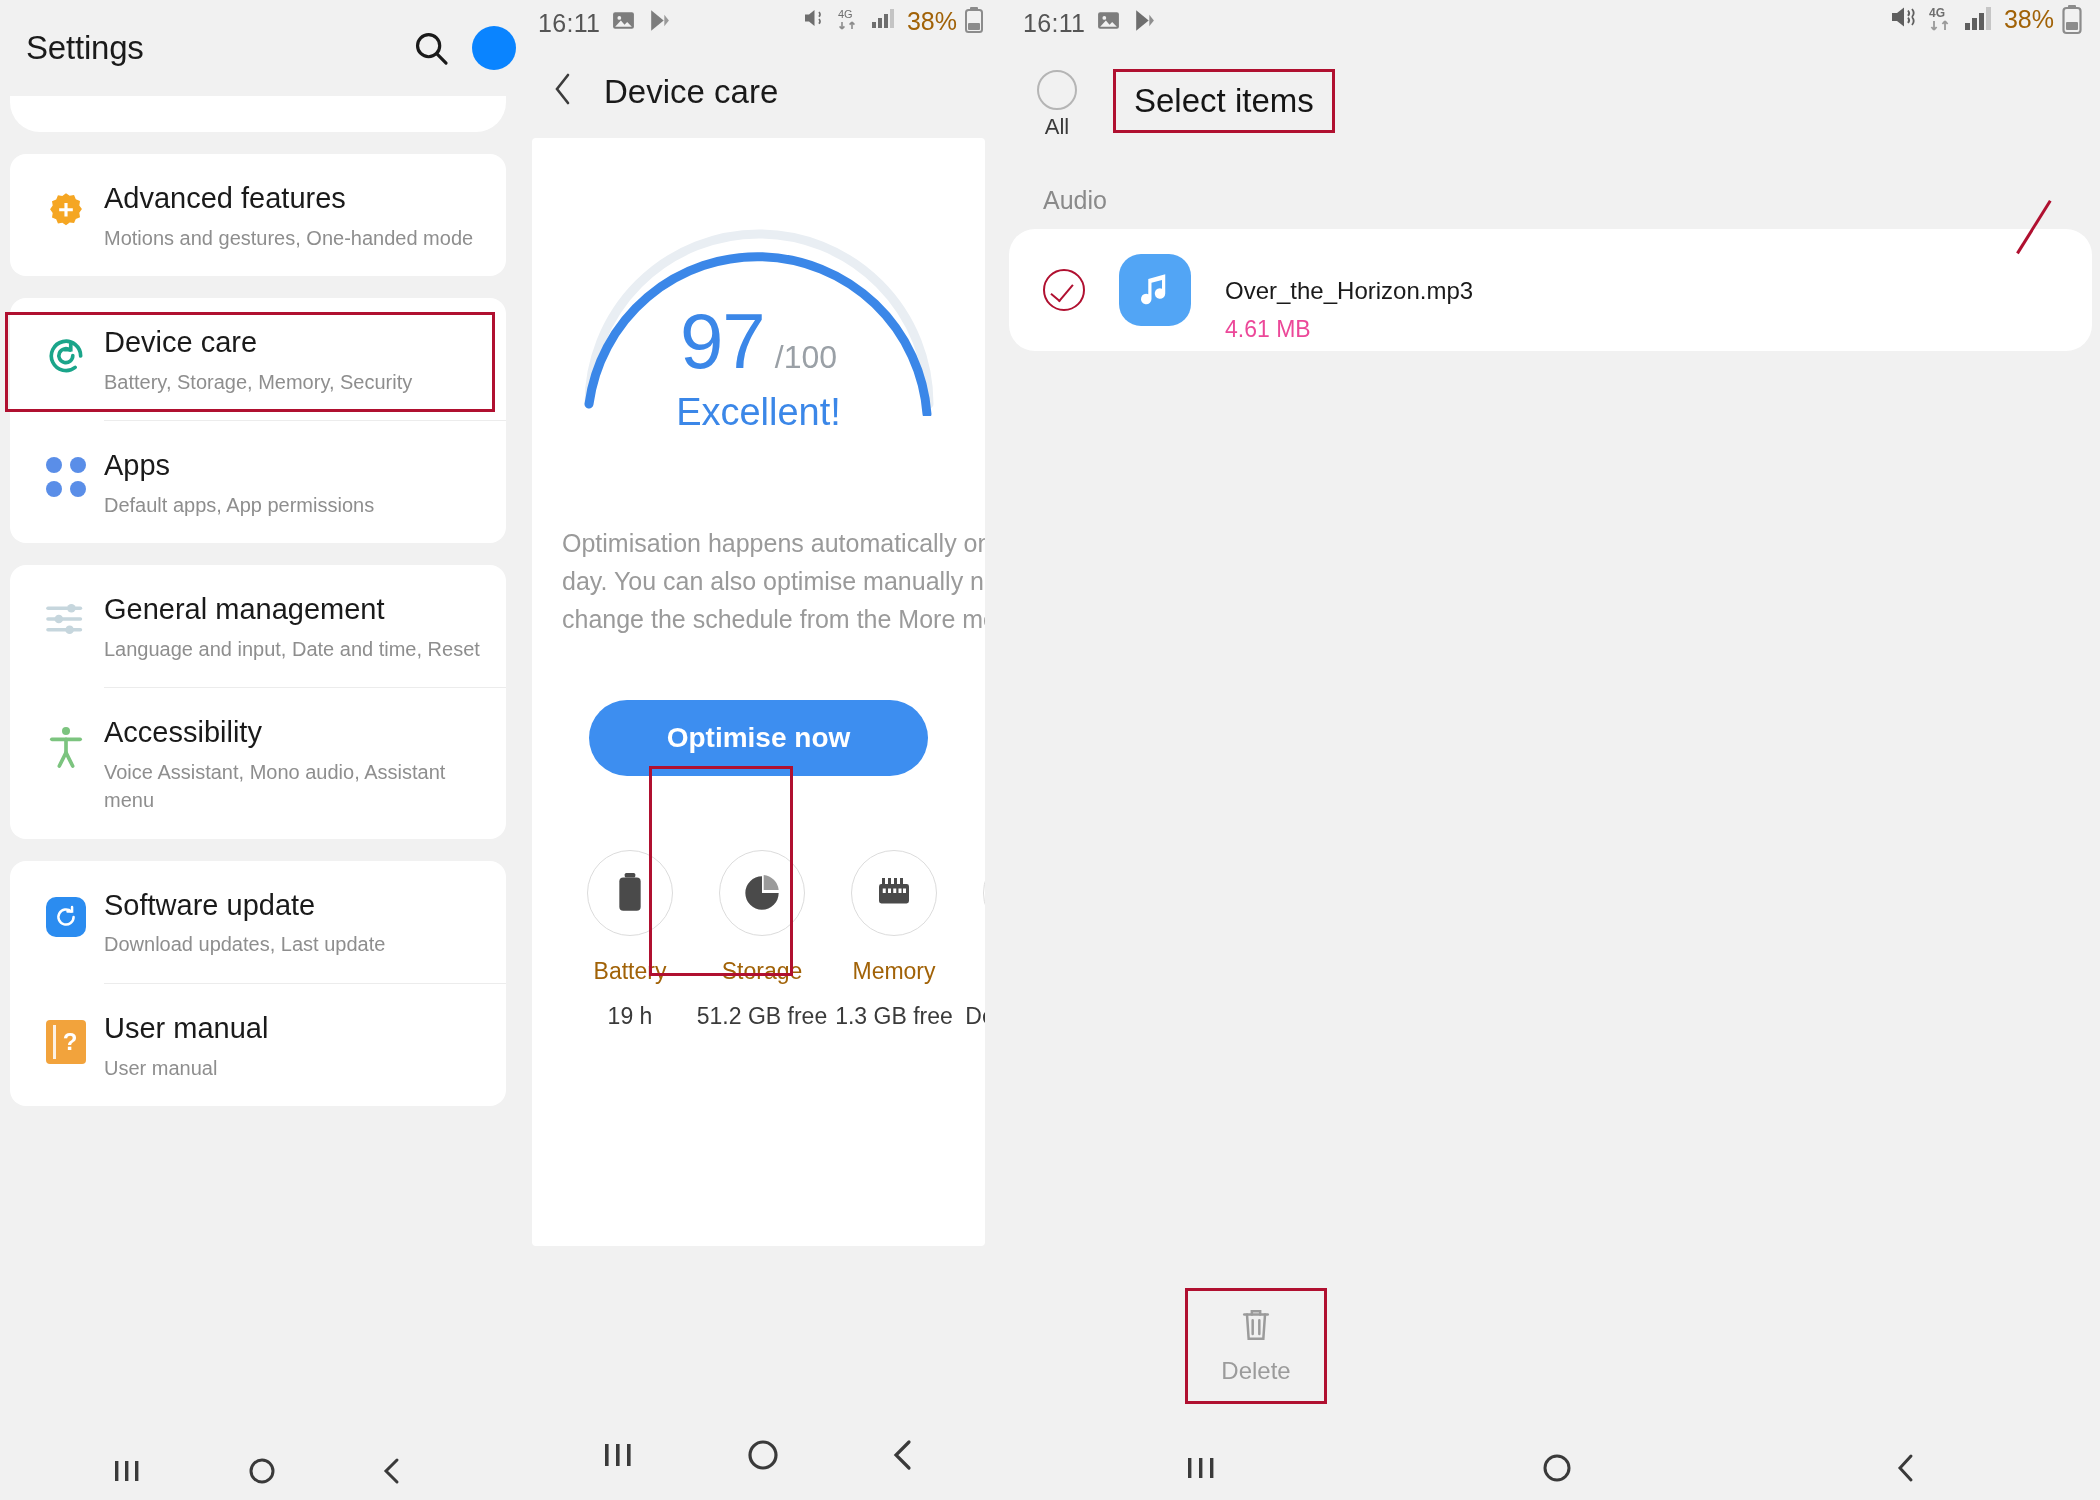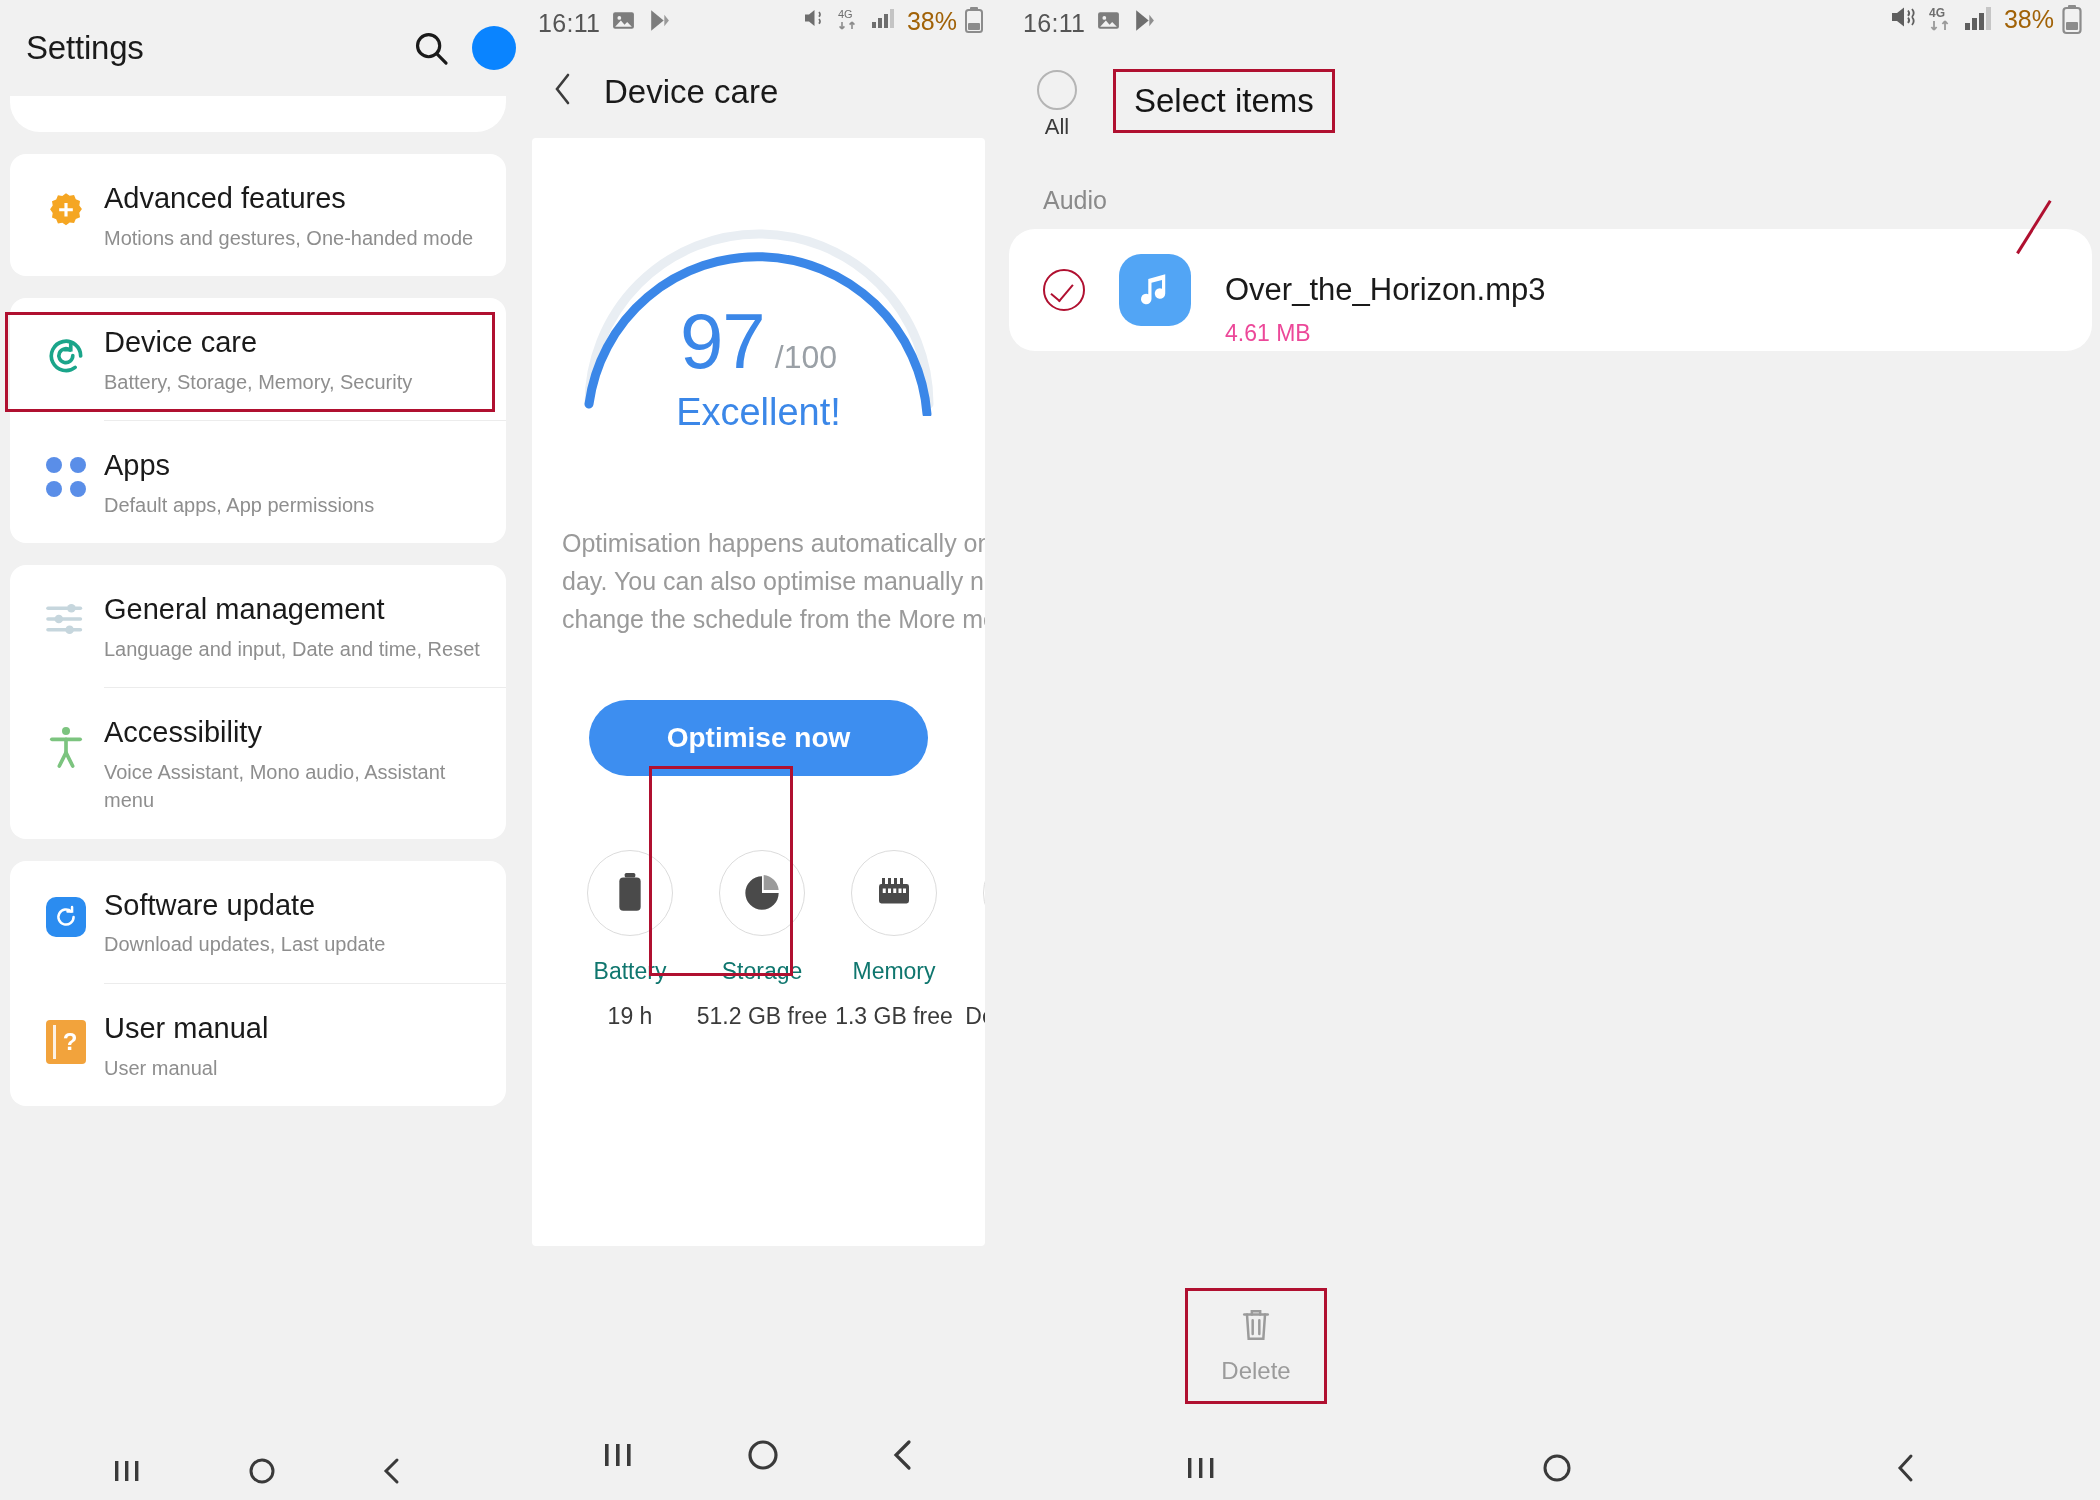--- a/index.html
+++ b/index.html
@@ -186,21 +186,21 @@
     width: 132px; flex: 0 0 132px;
     display: flex; flex-direction: column; align-items: center;
     position: relative;
   }
   .tile-circle {
     width: 86px; height: 86px; border-radius: 50%;
     border: 1px solid #dcdcdc;
     display: flex; align-items: center; justify-content: center;
     background: #fff;
   }
-  .tile-name { margin-top: 22px; font-size: 23px; color: #0f766e; white-space: nowrap; }
+  .tile-name { margin-top: 22px; font-size: 23px; color: #a16207; white-space: nowrap; }
   .tile-val  { margin-top: 18px; font-size: 23px; color: #3a3a3a; white-space: nowrap; }
 
   .p2-nav {
     position: absolute; left: 0; bottom: 0; width: 485px; height: 86px;
     background: #f1f1f1;
     display: flex; align-items: center; justify-content: space-around;
     padding: 0 30px;
   }
 
   
@@ -256,21 +256,21 @@
     width: 3px; height: 62px; background: #b01030;
     transform: rotate(32deg); transform-origin: top left;
     z-index: 30;
   }
   .file-icon {
     width: 72px; height: 72px; border-radius: 22px; background: #52a5f5;
     display: flex; align-items: center; justify-content: center;
     flex: 0 0 72px;
   }
   .file-meta { flex: 1 1 auto; }
-  .file-name { font-size: 31px; color: #1a1a1a; line-height: 1.25; margin-top: 38px; }
+  .file-name { font-size: 24px; color: #1a1a1a; line-height: 1.25; margin-top: 38px; }
   .file-size { font-size: 23px; color: #ec4899; margin-top: 10px; }
 
   .delete-wrap {
     position: absolute; left: 184px; bottom: 96px;
     width: 142px;
     display: flex; flex-direction: column; align-items: center;
     gap: 10px;
     padding: 16px 22px;
     border: 3px solid #b01030;
   }

